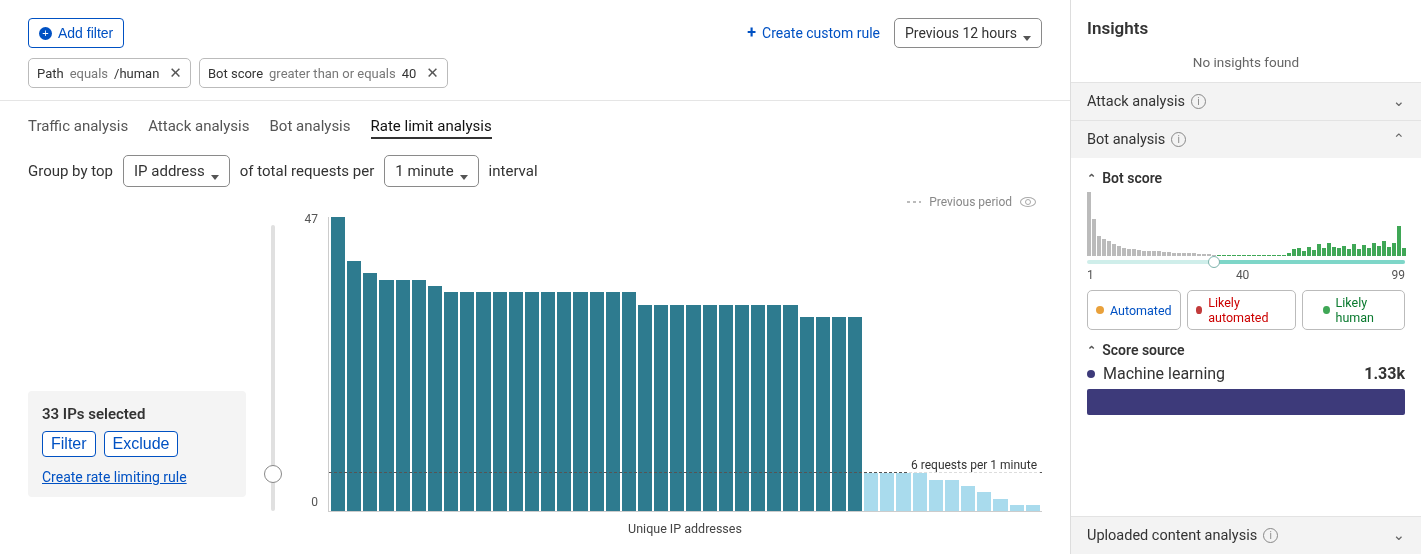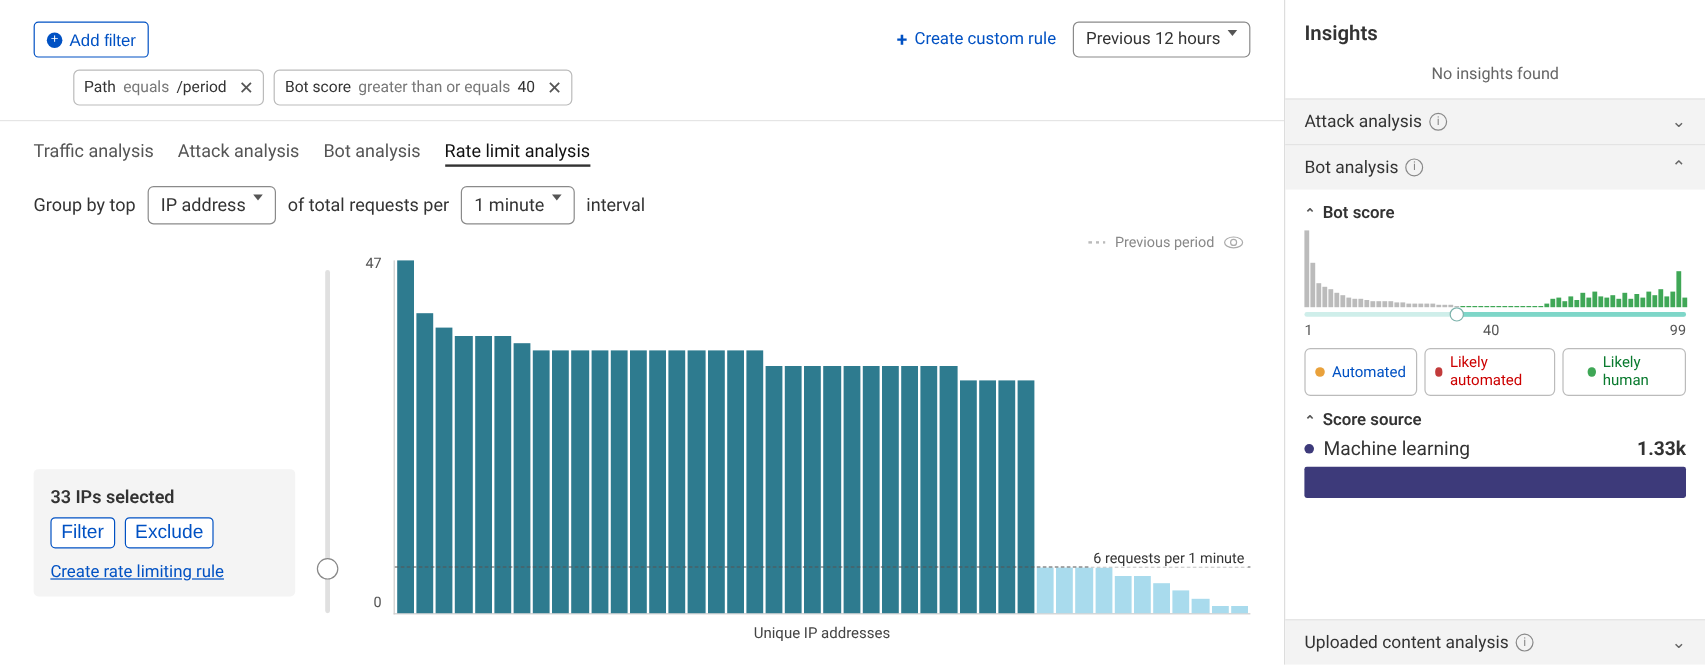--- a/index.html
+++ b/index.html
@@ -16,26 +16,26 @@
   .main { flex: 1; display: flex; flex-direction: column; border-right: 1px solid #ddd; }
   .sidebar { width: 350px; display: flex; flex-direction: column; }
 
   
   .topbar { display:flex; align-items:center; gap:8px; padding:18px 28px 6px 28px; }
   .btn { display:inline-flex; align-items:center; gap:6px; border:1px solid #0051c3; color:#0051c3; background:#fff; border-radius:4px; padding:6px 10px; font-size:14px; cursor:pointer; }
   .topbar .right { margin-left:auto; display:flex; align-items:center; gap:14px; }
   .link { color:#0051c3; cursor:pointer; display:inline-flex; align-items:center; gap:6px; }
 
   .select {
-    display:inline-flex; align-items:flex-start; gap:6px;
+    display:inline-flex; align-items:flex-end; gap:6px;
     border:1px solid #8a8a8a; border-radius:5px; padding:6px 10px; cursor:pointer;
     background:#fff;
   }
 
-  .filters { display:flex; gap:8px; padding:4px 28px 12px 28px;margin-left:33px; }
+  .filters { display:flex; gap:8px; padding:4px 28px 12px 28px; }
   .chip {
     display:inline-flex; align-items:center; gap:6px;
     border:1px solid #bbb; border-radius:5px; padding:5px 8px; font-size:13px;
     color:#333;
   }
   .chip .field { font-weight:400; }
   .chip .op { color:#777; }
   .chip .val { font-weight:400; }
   .chip .x { color:#555; cursor:pointer; font-size:15px; padding-left:4px; }
 
@@ -137,21 +137,21 @@
           <span>Previous 12 hours</span>
           <span class="caret-down"></span>
         </div>
       </div>
     </div>
 
     <div class="filters">
       <div class="chip">
         <span class="field">Path</span>
         <span class="op">equals</span>
-        <span class="val">/period</span>
+        <span class="val">/human</span>
         <span class="x">✕</span>
       </div>
       <div class="chip">
         <span class="field">Bot score</span>
         <span class="op">greater than or equals</span>
         <span class="val">40</span>
         <span class="x">✕</span>
       </div>
     </div>
 

